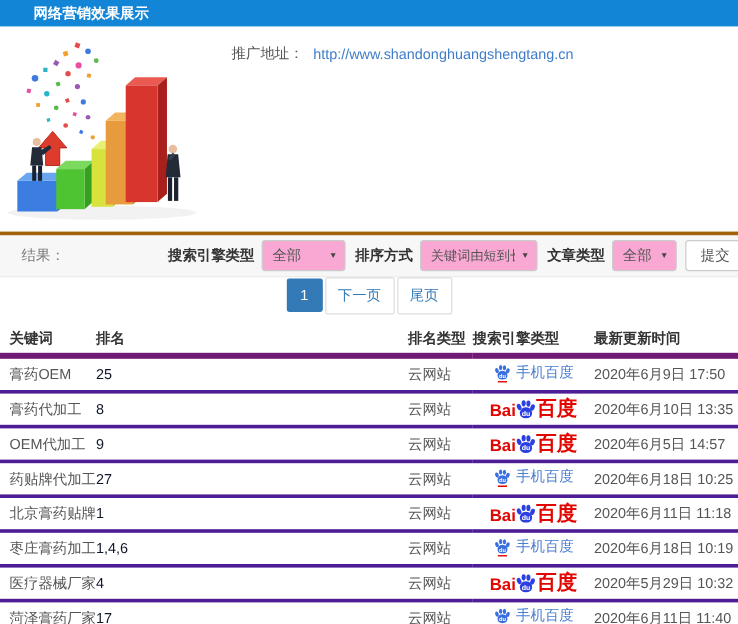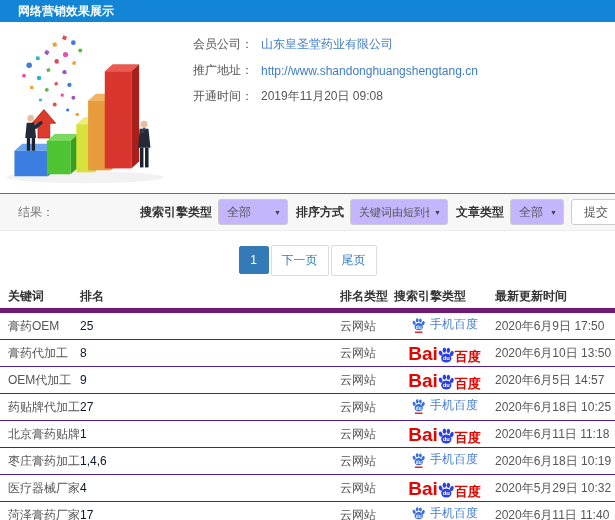--- a/index.html
+++ b/index.html
@@ -3,66 +3,66 @@
 <meta charset="utf-8">
 <style>
   html,body{margin:0;padding:0;}
   body{
     width:615px;height:520px;overflow:hidden;background:#fff;
     font-family:"Liberation Sans","DejaVu Sans",sans-serif;
     -webkit-font-smoothing:antialiased;
   }
   
   .topbar{height:22px;background:#1385d6;color:#fff;font-size:12px;
-    font-weight:bold;line-height:22px;padding-left:18px;}
+    font-weight:bold;line-height:22px;padding-left:28px;}
   
   .info{position:relative;height:171px;}
   .illustration{position:absolute;left:0;top:6px;width:185px;height:162px;}
   .fields{position:absolute;left:165px;top:14px;right:0;}
   .field-row{display:flex;align-items:center;height:17px;margin-bottom:9px;font-size:12px;}
   .flabel{width:88px;text-align:right;color:#555;flex:none;}
   .fvalue{margin-left:8px;color:#555;text-decoration:none;}
   .link{color:#3e7cc9;}
   .orange{color:#ff7146;}
   
-  .filterbar{height:38px;background:#f7f7f7;border-top:1px solid #a16207;
+  .filterbar{height:38px;background:#f7f7f7;border-top:3px solid #a16207;
     border-bottom:1px solid #ececec;display:flex;align-items:center;
     padding-left:18px;font-size:12px;color:#777;box-sizing:border-box;}
   .filter-controls{margin-left:auto;display:flex;align-items:center;}
   .ctrl-label{font-weight:bold;color:#333;margin:0 6px 0 8px;}
-  .select{background:#c4b5fd;border:1px solid #ccc;border-radius:3px;height:26px;
+  .select{background:#f9a8d4;border:1px solid #ccc;border-radius:3px;height:26px;
     display:flex;align-items:center;justify-content:space-between;
     padding:0 6px 0 8px;color:#555;box-sizing:border-box;cursor:pointer;}
   .select .sel-text{white-space:nowrap;overflow:hidden;}
   .select .caret{font-size:7px;color:#444;margin-left:5px;flex:none;}
   .sel-engine{width:70px;}
   .sel-sort{width:98px;font-size:11px;}
   .sel-article{width:54px;}
   .submit{height:26px;background:#fff;border:1px solid #ccc;border-radius:3px;
     font-size:12px;color:#555;padding:0 12px;margin-left:7px;margin-right:-6px;cursor:pointer;}
   
-  .pagination{text-align:center;margin-top:14px;height:27px;}
+  .pagination{text-align:center;margin-top:0;height:27px;}
   .page-btn{display:inline-block;padding:6px 10px;font-size:12px;color:#337ab7;
     background:#fff;border:1px solid #ddd;text-decoration:none;margin:0 1px;
     border-radius:2px;min-width:8px;text-align:center;cursor:pointer;}
   .page-btn.active{background:#337ab7;border-color:#337ab7;color:#fff;}
   
   table.results{width:615px;border-collapse:collapse;margin-top:12px;
     font-size:12px;table-layout:fixed;}
   .results th{text-align:left;font-weight:bold;color:#333;height:24px;
     border-bottom:5px solid #701a75;padding:0;}
   .results th:first-child,.results td:first-child{padding-left:8px;}
-  .results td{height:26px;border-bottom:1px solid #4c1d95;color:#555;padding:0;}
+  .results td{height:26px;border-bottom:3px solid #4c1d95;color:#555;padding:0;}
   .c-engine-cell{text-align:center;}
   .rank-link{color:#0f172a;text-decoration:none;cursor:pointer;}
   .mobile-badge{display:inline-flex;align-items:center;color:#4a7fd0;}
   .mobile-badge svg{margin-right:4px;}
   .pc-badge{display:inline-flex;align-items:flex-end;color:#e10601;font-weight:bold;line-height:1;}
-  .pc-badge .bai{font-size:19px;}
-  .pc-badge .du-cn{font-size:13px;margin-left:1px;}
+  .pc-badge .bai{font-size:14px;}
+  .pc-badge .du-cn{font-size:17px;margin-left:1px;}
   .pc-badge svg{margin:0 -1px -1px -1px;}
 </style>
 </head>
 <body>
 
 <header class="topbar">
   <span>网络营销效果展示</span>
 </header>
 
 <section class="info">
@@ -137,30 +137,22 @@
         <circle cx="145" cy="98" r="3.6" fill="#e9bd9e"></circle>
         <path d="M140.5 102.5 L149.5 102.5 L151.5 122 L139 122 Z" fill="#232a38"></path>
         <path d="M141 106 L145 101 L147 103 L143 108 Z" fill="#38404f"></path>
         <rect x="140.8" y="122" width="3.6" height="20" fill="#1a2130"></rect>
         <rect x="146" y="122" width="3.6" height="20" fill="#1a2130"></rect>
       </g>
     </svg>
   </div>
   <div class="fields">
     <div class="field-row">
-      <span class="flabel">会员公司：</span>
-      <a class="fvalue link" href="#">山东皇圣堂药业有限公司</a>
-    </div>
-    <div class="field-row">
       <span class="flabel">推广地址：</span>
       <a class="fvalue link" href="#">http://www.shandonghuangshengtang.cn</a>
-    </div>
-    <div class="field-row">
-      <span class="flabel">开通时间：</span>
-      <span class="fvalue">2019年11月20日 09:08</span>
     </div>
   </div>
 </section>
 
 <section class="filterbar">
   <span>结果：</span>
   <div class="filter-controls">
     <span class="ctrl-label">搜索引擎类型</span>
     <div class="select sel-engine">
       <span class="sel-text">全部</span>
@@ -240,21 +232,21 @@
             <ellipse cx="8.2" cy="4.6" rx="1.9" ry="2.9"></ellipse>
             <ellipse cx="12.6" cy="4.8" rx="1.9" ry="2.9"></ellipse>
             <ellipse cx="16.4" cy="8.4" rx="2" ry="3" transform="rotate(22 16.4 8.4)"></ellipse>
             <path d="M10.3 8.2 C6.4 8.2 4.4 11.6 4.7 14.2 C5 16.8 7 18.3 10.3 18.3 C13.7 18.3 15.7 16.8 16 14.2 C16.3 11.6 14.3 8.2 10.3 8.2 Z"></path>
           </g>
           <text x="10.3" y="16" text-anchor="middle" font-size="6.5" font-weight="bold" fill="#fff">du</text>
         </svg>
         <span class="du-cn">百度</span>
       </span>
     </td>
-    <td>2020年6月10日 13:50</td>
+    <td>2020年6月10日 13:35</td>
   </tr>
 
   <tr>
     <td>OEM代加工</td>
     <td><a class="rank-link" href="#">9</a></td>
     <td>云网站</td>
     <td class="c-engine-cell">
       
       <span class="pc-badge">
         <span class="bai">Bai</span>

